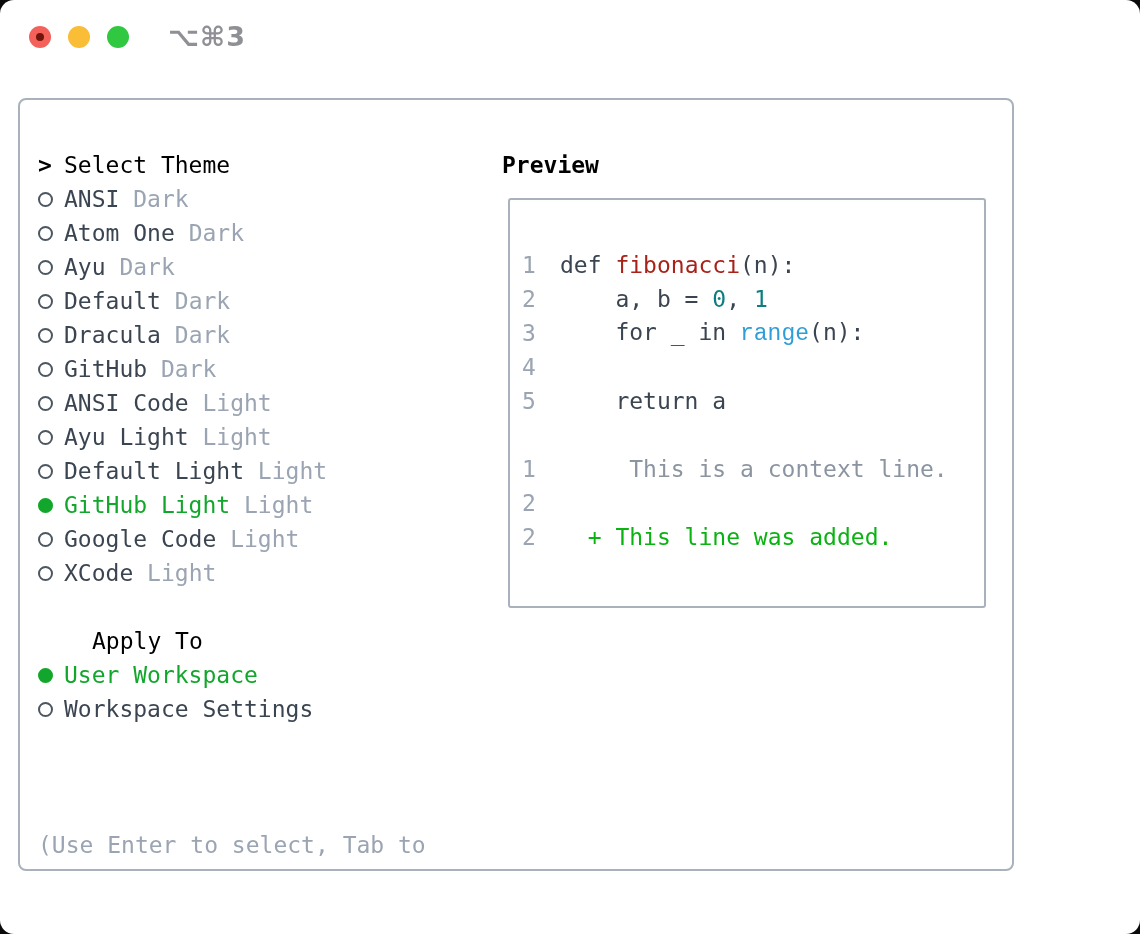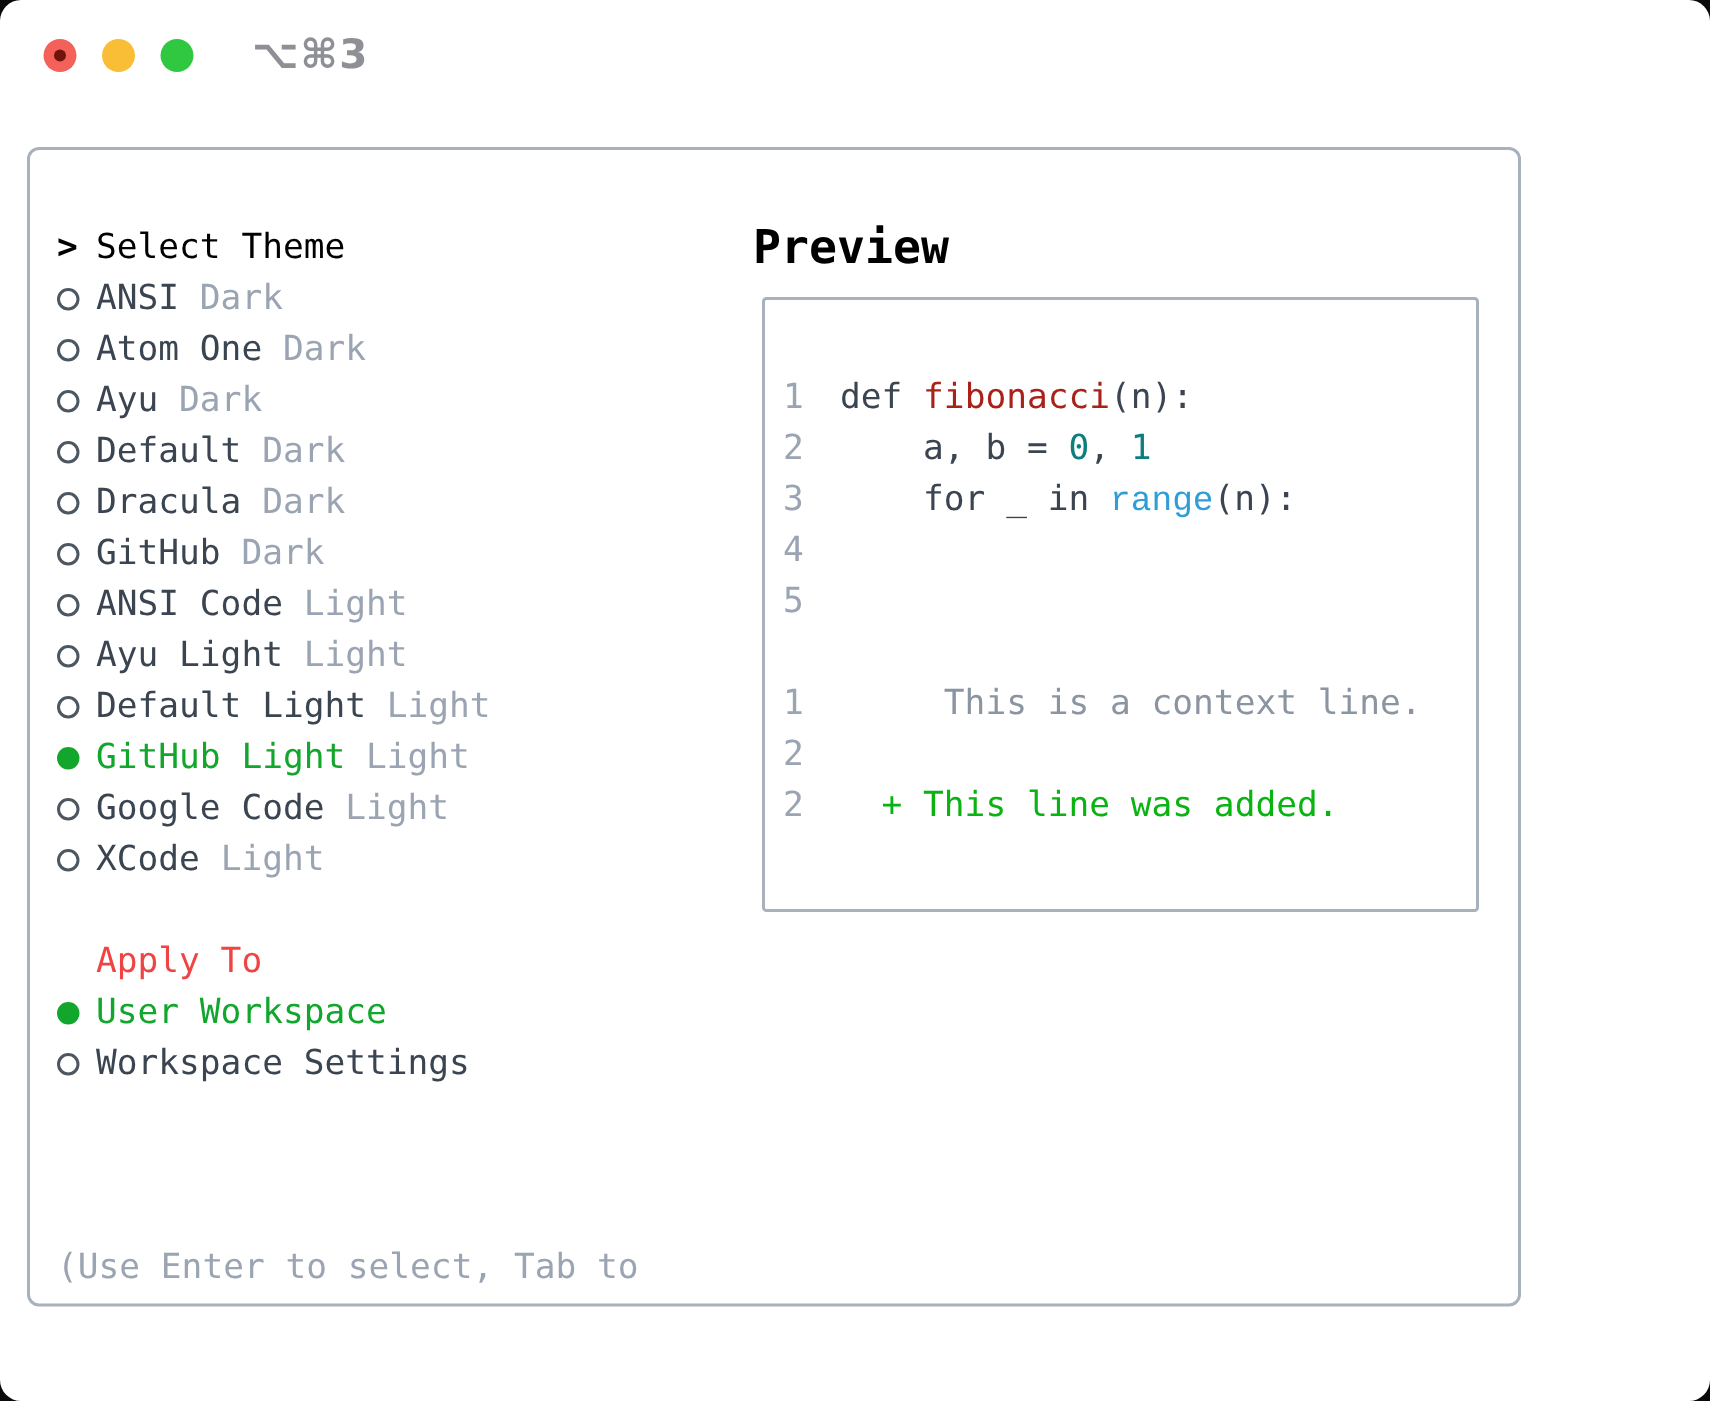--- a/index.html
+++ b/index.html
@@ -26,26 +26,26 @@
   }
   
   .left-col { position:absolute; left:18px; top:48px; width:440px; }
   .row { display:flex; align-items:center; height:34px; font-size:23px; color:var(--code_default); }
   .marker { width:26px; display:flex; align-items:center; flex:none; }
   .radio { width:15px; height:15px; box-sizing:border-box; border:2px solid #4d5761; border-radius:50%; background:transparent; }
   .row.selected .radio { background:var(--accent_green); border-color:var(--accent_green); }
   .row.selected .label { color:var(--accent_green); }
   .prompt { color:#000; font-weight:bold; font-size:23px; }
   .header-text { font-weight:normal; color:#000; }
-  .apply-header { color:#ef4444; }
+  .apply-header { color:#000000;margin-left:28px; }
   .tag { color:var(--muted_gray); margin-left:1ch; }
   .spacer { height:34px; }
   .hint { font-size:23px; line-height:34px; color:var(--muted_gray); white-space:pre; }
   
-  .preview-header { position:absolute; left:482px; top:48px; height:34px; line-height:34px; font-size:31px; font-weight:bold; color:#000; }
+  .preview-header { position:absolute; left:482px; top:48px; height:34px; line-height:34px; font-size:23px; font-weight:bold; color:#000; }
   .preview-box {
     position:absolute; left:488px; top:98px; width:474px; height:406px;
     border:2px solid var(--border_gray); border-radius:3px; background:#fff;
   }
   .lines { padding:48px 0 0 12px; }
   .cline { display:flex; align-items:center; height:34px; font-size:23px; }
   .ln { width:15px; margin-right:23px; color:var(--muted_gray); flex:none; }
   .code { white-space:pre; color:var(--code_default); }
   .tok-code { color:var(--code_default); }
   .tok-func { color:var(--function_red); }
@@ -207,20 +207,21 @@
   </div>
             <div class="cline">
     <span class="ln">3</span>
               <span class="code"><span class="tok-code">    for _ in </span><span class="tok-builtin">range</span><span class="tok-code">(n):</span></span>
   </div>
             <div class="cline">
     <span class="ln">4</span>
   </div>
             <div class="cline">
     <span class="ln">5</span>
+              <span class="code"><span class="tok-code">    return a</span></span>
   </div>
             <div class="cline">
     <span class="ln"></span>
               <span class="code"></span>
   </div>
             <div class="cline">
     <span class="ln">1</span>
               <span class="code"><span class="tok-context">     This is a context line.</span></span>
   </div>
             <div class="cline">

